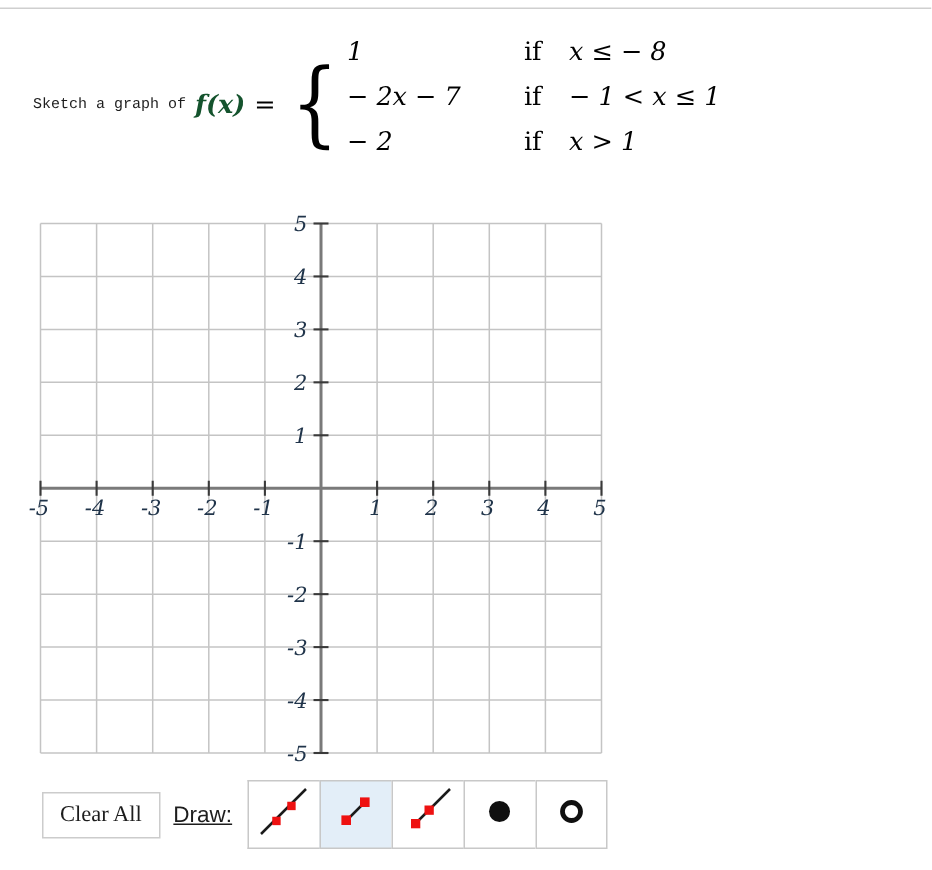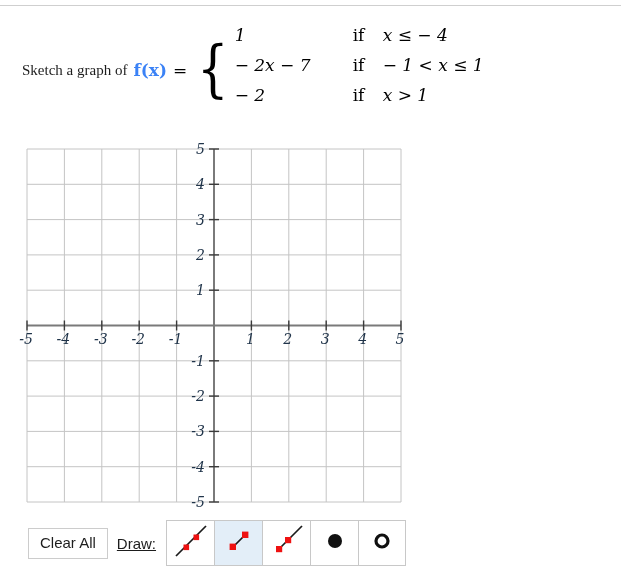--- a/index.html
+++ b/index.html
@@ -30,31 +30,32 @@
   
   #prompt {
     position: absolute;
     left: 22px;
     top: 22px;
     display: flex;
     align-items: center;
     height: 96px;
   }
   #prompt-text {
-    font-family: Liberation Serif, serif;
-    font-size: 15px;
+    font-family: Liberation Mono, monospace;
+    font-size: 10px;
     color: #1d1d1d;
     white-space: nowrap;
     padding-right: 6px;
   }
   .mathfx {
     font-family: "DejaVu Serif", serif;
+    font-style: italic;
     font-weight: bold;
     font-size: 17px;
-    color: #3b82f6;
+    color: #14532d;
     white-space: nowrap;
   }
   .eqsign {
     font-family: "DejaVu Serif", serif;
     font-size: 17px;
     color: #000;
     padding: 0 6px;
     font-style: normal;
   }
 
@@ -114,21 +115,21 @@
   
   #toolbar {
     position: absolute;
     left: 28px;
     top: 523px;
     display: flex;
     align-items: center;
     height: 40px;
   }
   #clear-all-button {
-    font-family: Liberation Sans, sans-serif;
+    font-family: Liberation Serif, serif;
     font-size: 15px;
     color: #1d1d1d;
     background: #ffffff;
     border: 1px solid #cccccc;
     padding: 5px 11px 6px 11px;
     line-height: 18px;
     cursor: pointer;
   }
   #draw-label {
     font-family: "Liberation Sans", sans-serif;
@@ -168,21 +169,21 @@
   <span class="mathfx">f(x)</span>
   <span class="eqsign">=</span>
 
   <div id="piecewise">
     <span id="brace">{</span>
     <div id="cases">
 
       <div class="case-row">
         <span class="case-expr">1</span>
         <span class="case-if">if</span>
-        <span class="case-cond">x ≤ − 4</span>
+        <span class="case-cond">x ≤ − 8</span>
       </div>
 
       <div class="case-row">
         <span class="case-expr">− 2x − 7</span>
         <span class="case-if">if</span>
         <span class="case-cond">− 1 &lt; x ≤ 1</span>
       </div>
 
       <div class="case-row">
         <span class="case-expr">− 2</span>

